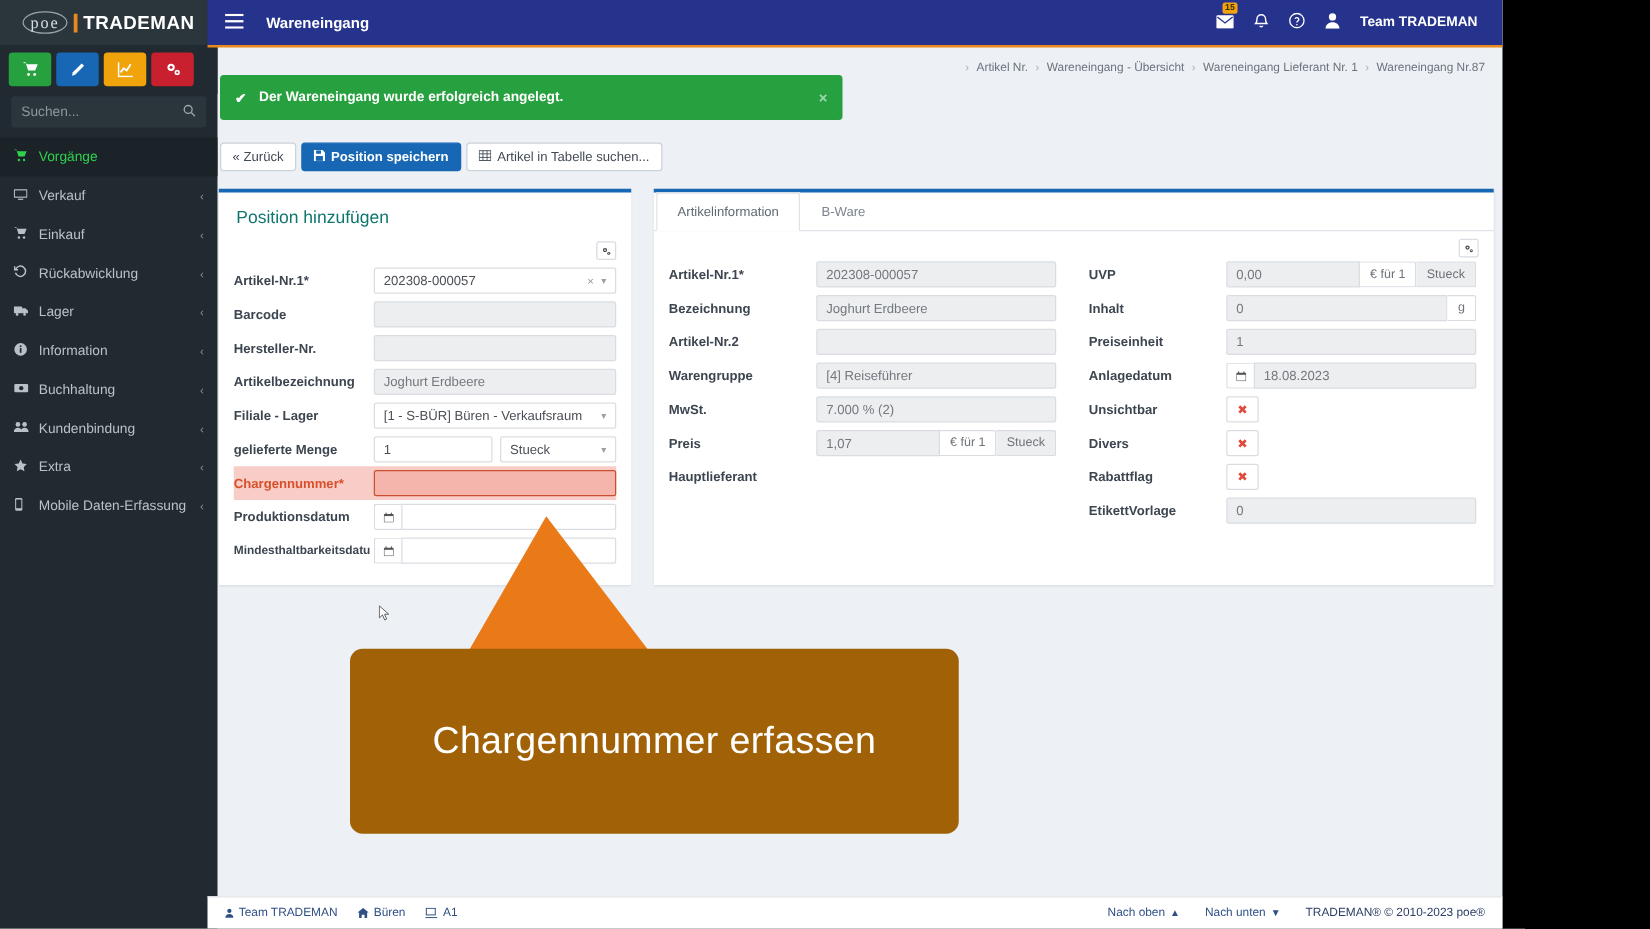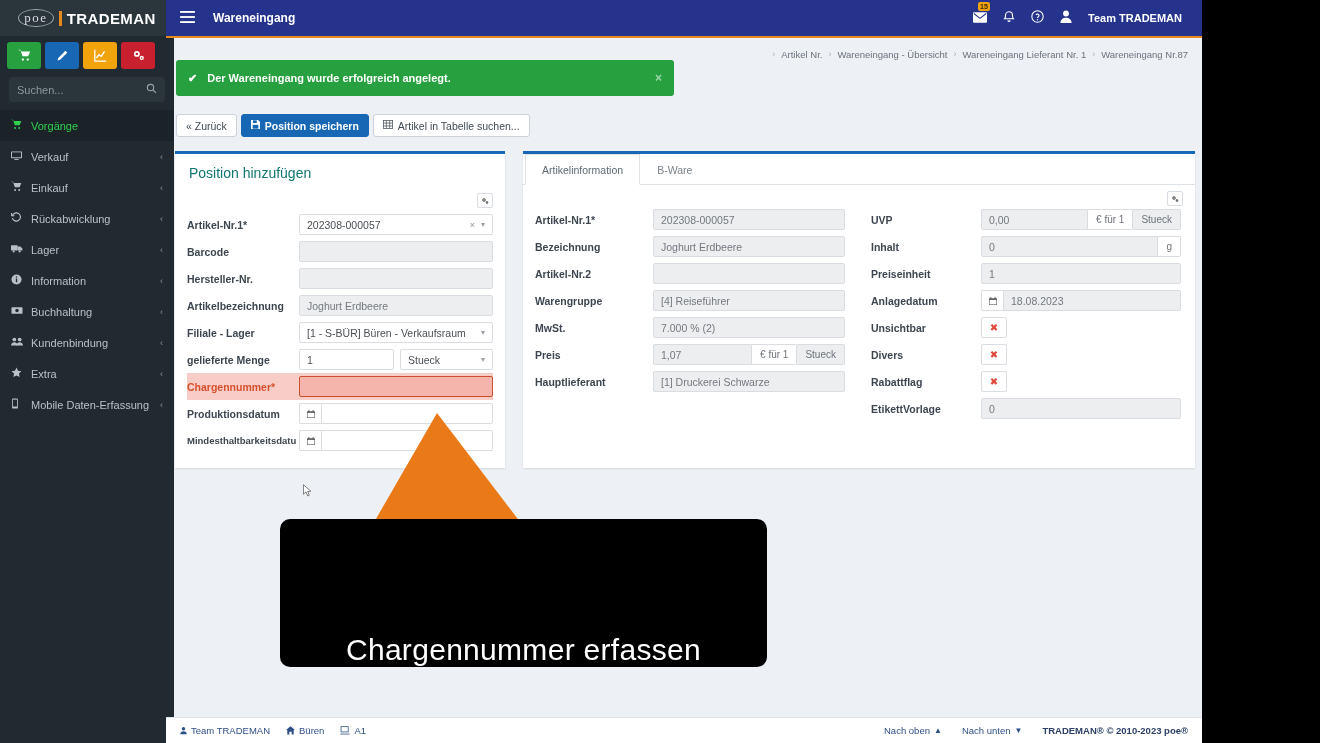--- a/index.html
+++ b/index.html
@@ -169,40 +169,40 @@
   }
 
   .twocol { display: flex; }
   .col { width: 50%; }
   .card-right .flabel { width: 118px; }
   .card-right .col:last-child .flabel { width: 110px; }
 
   
   .callout {
     position: absolute; left: 280px; top: 519px; width: 487px; height: 148px;
-    background: #000000; border-radius: 10px;
-    display: flex; align-items: flex-end; justify-content: center;
+    background: #a16207; border-radius: 10px;
+    display: flex; align-items: center; justify-content: center;
   }
   .callout-text { color: #fff; font-size: 30px; letter-spacing: 0.3px; }
   .callout-tail {
     position: absolute; left: 0; top: 0; width: 800px; height: 700px;
     pointer-events: none;
   }
   .cursor { position: absolute; left: 303px; top: 484px; width: 9px; height: 14px; }
 
   
   .footer {
     position: absolute; left: 166px; bottom: 0; right: 0; height: 26px;
     background: #fff; border-top: 1px solid #dfe3e8;
     display: flex; align-items: center; padding: 0 14px;
     font-size: 9.5px; color: #2e4f86;
   }
   .f-left { display: flex; gap: 16px; align-items: center; }
   .f-right { margin-left: auto; display: flex; gap: 20px; align-items: center; }
-  .f-copy { color: #2b3f66; font-weight: bold; }
+  .f-copy { color: #2b3f66; font-weight: normal; }
   .f-item { display: flex; align-items: center; gap: 4px; }
 </style>
 </head>
 <body>
 
 <div class="app">
 
   <div class="sidebar">
     <div class="logo-wrap">
       <div class="logo">
@@ -638,25 +638,20 @@
               <div class="fctl">
                 <div class="inp" style="border-radius:2px 0 0 2px">
                   <span>1,07</span>
                   </div>
                 <div class="addon white">€ für 1</div>
                 <div class="addon">Stueck</div>
               </div>
             </div>
             <div class="frow">
               <div class="flabel">Hauptlieferant</div>
-              <div class="fctl">
-                  <div class="inp">
-                <span>[1] Druckerei Schwarze</span>
-                  </div>
-                </div>
             </div>
           </div>
 
           <div class="col" style="padding:0 14px 14px 12px">
             <div class="frow">
               <div class="flabel">UVP</div>
               <div class="fctl">
                 <div class="inp" style="border-radius:2px 0 0 2px">
                   <span>0,00</span>
                   </div>

